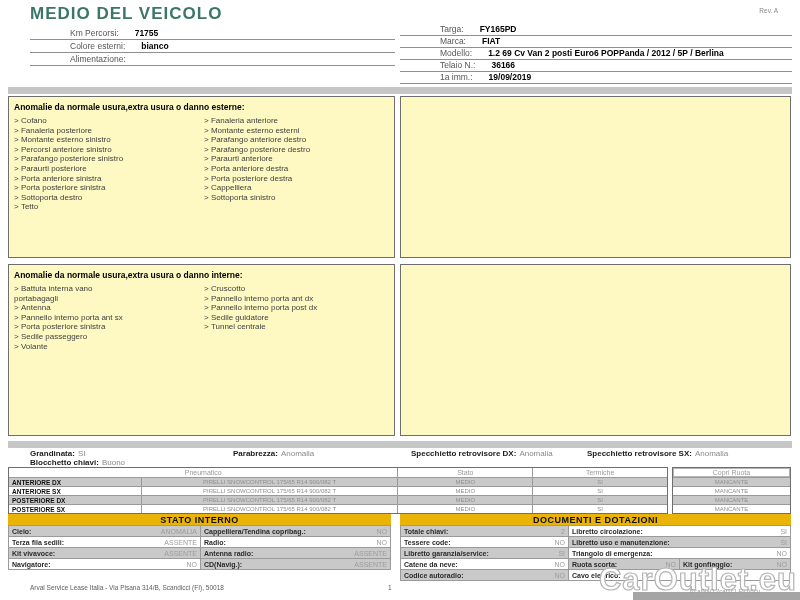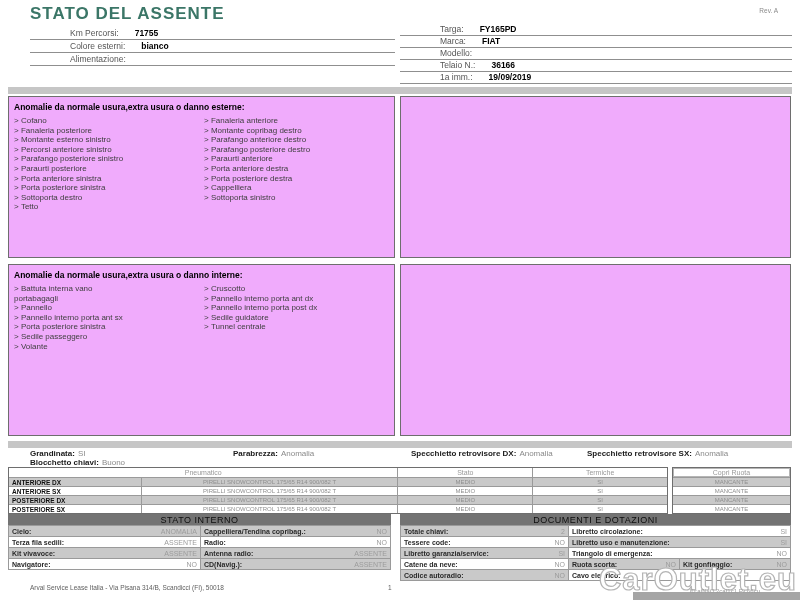--- a/index.html
+++ b/index.html
@@ -17,21 +17,21 @@
   .hfields.right { left:400px; top:24px; width:392px; }
   .frow { display:flex; align-items:flex-end; border-bottom:1px solid #8f8f8f;
     height:13px; padding-bottom:1px;padding-left:40px; }
   .hfields.right .frow { height:12px; }
   .flabel { font-size:8.5px; color:#555; white-space:nowrap; }
   .fvalue { font-size:8.5px; font-weight:bold; color:#000; margin-left:16px; white-space:nowrap; }
   
   .band { position:absolute; left:8px; width:784px; height:7px; background:#c6c6c6; }
   .band.b1 { top:87px; } .band.b2 { top:441px; }
   
-  .abox { position:absolute; border:1px solid #6e6e6e; background:#f0abfc; }
+  .abox { position:absolute; border:1px solid #6e6e6e; background:#fef9c3; }
   .abox.ext-l { left:8px;   top:96px;  width:387px; height:162px; }
   .abox.ext-r { left:400px; top:96px;  width:391px; height:162px; }
   .abox.int-l { left:8px;   top:264px; width:387px; height:172px; }
   .abox.int-r { left:400px; top:264px; width:391px; height:172px; }
   .atitle { font-size:8.5px; font-weight:bold; color:#000; padding:5px 0 0 5px; }
   .acols { display:flex; padding:4px 0 0 5px; }
   .acol { width:190px; }
   .aitem { font-size:8px; color:#3e3e3e; line-height:9.6px; white-space:pre-line; }
   .aitem::before { content:">\00a0 "; }
   
@@ -51,23 +51,23 @@
   .c-tyre { width:257px; justify-content:center; color:#8f8f8f; }
   .c-st, .c-tm { width:135px; justify-content:center; color:#8f8f8f; }
   .gr { background:#c9c9c9; }
   .copribox { position:absolute; left:672px; top:467px; width:119px;
     border:1px solid #6e6e6e; font-size:6px; }
   .coprihead { height:9px; display:flex; align-items:center; justify-content:center;
     color:#9a9a9a; font-size:7px; border:1px solid #b5b5b5; margin:0; }
   .coprirow { height:9px; display:flex; align-items:center; justify-content:center;
     color:#8f8f8f; border-top:1px solid #9a9a9a; }
   
-  .secbar { position:absolute; top:514px; height:11px; background:#737373;
+  .secbar { position:absolute; top:514px; height:11px; background:#eab308;
     display:flex; align-items:center; justify-content:center;
-    font-size:9px; font-weight:normal; letter-spacing:0.5px; color:#0d0d0d; }
+    font-size:9px; font-weight:bold; letter-spacing:0.5px; color:#0d0d0d; }
   .secbar.si { left:8px; width:383px; }
   .secbar.dd { left:400px; width:391px; }
   
   .lvtable { position:absolute; top:525px; border:1px solid #9a9a9a; border-bottom:none; }
   .lvtable.si { left:8px; width:383px; }
   .lvtable.dd { left:400px; width:391px; }
   .lvrow { display:flex; height:11px; border-bottom:1px solid #9a9a9a; }
   .pair { display:flex; justify-content:space-between; align-items:center; overflow:hidden; }
   .pair + .pair { border-left:1px solid #9a9a9a; }
   .pl { font-size:7px; font-weight:bold; color:#2a2a2a; padding-left:3px; white-space:nowrap; }
@@ -82,21 +82,21 @@
   .watermark { position:absolute; right:3px; bottom:2px; font-size:31px; font-weight:bold;
     color:#ffffff; -webkit-text-stroke:1.2px #b4b4b4; letter-spacing:1px; z-index:5;
     pointer-events:none; }
   .docid { position:absolute; right:40px; bottom:6px; font-size:6px; color:#9a9a9a; z-index:6; }
   .edgestrip { position:absolute; left:633px; top:592px; width:167px; height:8px;
     background:#a5a5a5; z-index:4; }
 </style>
 </head>
 <body>
 
-<div class="doc-title">STATO DEL ASSENTE</div>
+<div class="doc-title">MEDIO DEL VEICOLO</div>
 <div class="rev">Rev. A</div>
 
 <div class="hfields left">
   <div class="frow">
     <span class="flabel">Km Percorsi:</span>
     <span class="fvalue">71755</span>
   </div>
   <div class="frow">
     <span class="flabel">Colore esterni:</span>
     <span class="fvalue">bianco</span>
@@ -111,20 +111,21 @@
   <div class="frow">
     <span class="flabel">Targa:</span>
     <span class="fvalue">FY165PD</span>
   </div>
   <div class="frow">
     <span class="flabel">Marca:</span>
     <span class="fvalue">FIAT</span>
   </div>
   <div class="frow">
     <span class="flabel">Modello:</span>
+    <span class="fvalue">1.2 69 Cv Van 2 posti Euro6 POPPanda / 2012 / 5P / Berlina</span>
   </div>
   <div class="frow">
     <span class="flabel">Telaio N.:</span>
     <span class="fvalue">36166</span>
   </div>
   <div class="frow">
     <span class="flabel">1a imm.:</span>
     <span class="fvalue">19/09/2019</span>
   </div>
 </div>
@@ -141,40 +142,40 @@
       <div class="aitem">Percorsi anteriore sinistro</div>
       <div class="aitem">Parafango posteriore sinistro</div>
       <div class="aitem">Paraurti posteriore</div>
       <div class="aitem">Porta anteriore sinistra</div>
       <div class="aitem">Porta posteriore sinistra</div>
       <div class="aitem">Sottoporta destro</div>
       <div class="aitem">Tetto</div>
     </div>
     <div class="acol">
       <div class="aitem">Fanaleria anteriore</div>
-      <div class="aitem">Montante copribag destro</div>
+      <div class="aitem">Montante esterno esterni</div>
       <div class="aitem">Parafango anteriore destro</div>
       <div class="aitem">Parafango posteriore destro</div>
       <div class="aitem">Paraurti anteriore</div>
       <div class="aitem">Porta anteriore destra</div>
       <div class="aitem">Porta posteriore destra</div>
       <div class="aitem">Cappelliera</div>
       <div class="aitem">Sottoporta sinistro</div>
     </div>
   </div>
 </div>
 <div class="abox ext-r"></div>
 
 <div class="abox int-l">
   <div class="atitle">Anomalie da normale usura,extra usura o danno interne:</div>
   <div class="acols">
     <div class="acol">
       <div class="aitem">Battuta interna vano
 portabagagli</div>
-      <div class="aitem">Pannello</div>
+      <div class="aitem">Antenna</div>
       <div class="aitem">Pannello interno porta ant sx</div>
       <div class="aitem">Porta posteriore sinistra</div>
       <div class="aitem">Sedile passeggero</div>
       <div class="aitem">Volante</div>
     </div>
     <div class="acol">
       <div class="aitem">Cruscotto</div>
       <div class="aitem">Pannello interno porta ant dx</div>
       <div class="aitem">Pannello interno porta post dx</div>
       <div class="aitem">Sedile guidatore</div>

